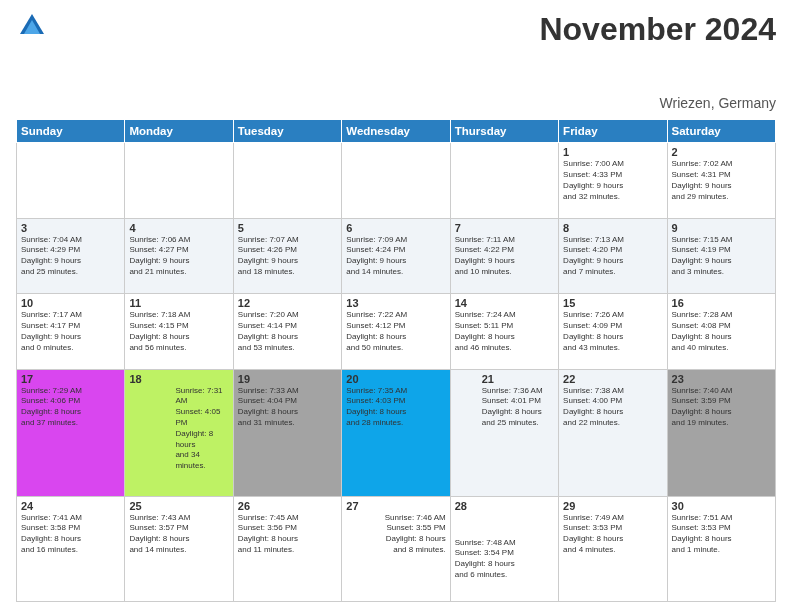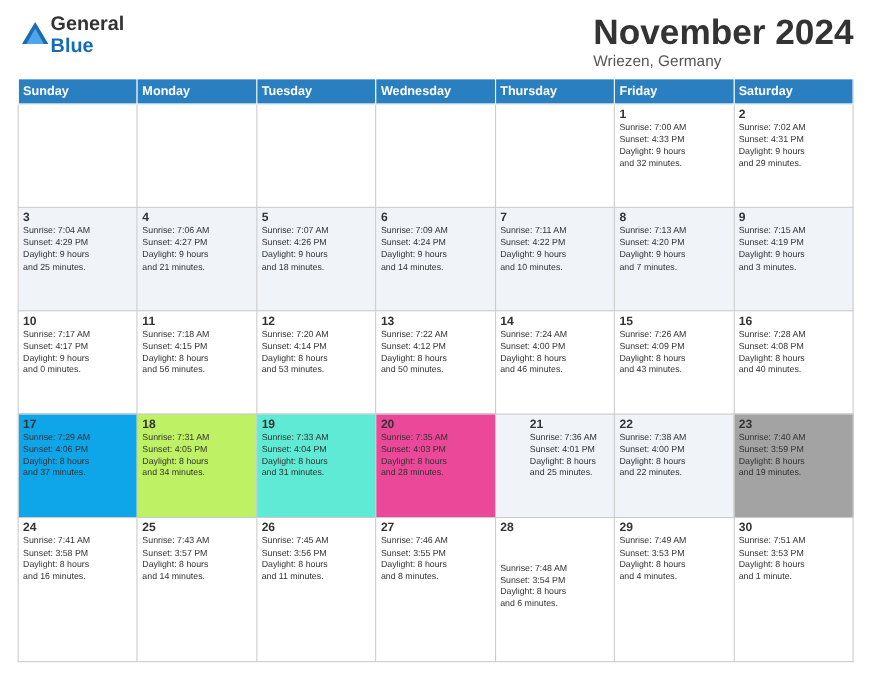--- a/index.html
+++ b/index.html
@@ -42,31 +42,32 @@
       font-size: 18px;
       font-weight: bold;
       color: #1a6bb5;
     }
     .logo-icon {
       width: 28px;
       height: 28px;
       margin-left: 2px;
     }
     .title-block {
-      text-align: left;
+      text-align: right;
     }
     .month-title {
       font-size: 32px;
       font-weight: bold;
       color: #333;
       line-height: 1.1;
     }
     .location {
       font-size: 14px;
       color: #555;
+      margin-top: 48px;
     }
     .calendar {
       flex: 1;
       border-collapse: collapse;
       width: 100%;
       table-layout: fixed;
     }
     .calendar th {
       background: #2a7fc1;
       color: #fff;
@@ -105,24 +106,20 @@
 </head>
 <body>
 
 <div class="page">
   <div class="header">
     <div class="logo">
       <svg class="logo-icon" viewBox="0 0 28 28" xmlns="http://www.w3.org/2000/svg">
         <polygon points="14,2 26,22 2,22" fill="#1a6bb5"></polygon>
         <polygon points="14,8 22,22 6,22" fill="#4da6e8"></polygon>
       </svg>
-      <div class="logo-text">
-        <span class="logo-general">General</span>
-        <span class="logo-blue">Blue</span>
-      </div>
     </div>
     <div class="title-block">
       <div class="month-title">November 2024</div>
       <div class="location">Wriezen, Germany</div>
     </div>
   </div>
 
   <table class="calendar">
     <thead>
       <tr>
@@ -233,62 +230,62 @@
           <td>
             <span class="day-num">13</span>
             <div class="day-info" style="white-space: pre-line;">Sunrise: 7:22 AM
 Sunset: 4:12 PM
 Daylight: 8 hours
 and 50 minutes.</div>
           </td>
           <td>
             <span class="day-num">14</span>
             <div class="day-info" style="white-space: pre-line;">Sunrise: 7:24 AM
-Sunset: 4:00 PM
+Sunset: 5:11 PM
 Daylight: 8 hours
 and 46 minutes.</div>
           </td>
           <td>
             <span class="day-num">15</span>
             <div class="day-info" style="white-space: pre-line;">Sunrise: 7:26 AM
 Sunset: 4:09 PM
 Daylight: 8 hours
 and 43 minutes.</div>
           </td>
           <td>
             <span class="day-num">16</span>
             <div class="day-info" style="white-space: pre-line;">Sunrise: 7:28 AM
 Sunset: 4:08 PM
 Daylight: 8 hours
 and 40 minutes.</div>
           </td>
         </tr>
         <tr>
-          <td style="background: #0ea5e9; margin-top: 24px;">
+          <td style="background: #d946ef; margin-top: 24px;">
             <span class="day-num">17</span>
             <div class="day-info" style="white-space: pre-line;">Sunrise: 7:29 AM
 Sunset: 4:06 PM
 Daylight: 8 hours
 and 37 minutes.</div>
           </td>
           <td style="background: #bef264;">
             <span class="day-num">18</span>
-            <div class="day-info" style="white-space: pre-line;">Sunrise: 7:31 AM
+            <div class="day-info" style="white-space: pre-line; margin-left: 46px;">Sunrise: 7:31 AM
 Sunset: 4:05 PM
 Daylight: 8 hours
 and 34 minutes.</div>
           </td>
-          <td style="background: #5eead4; margin-top: 44px;">
+          <td style="background: #a3a3a3; margin-top: 44px;">
             <span class="day-num">19</span>
             <div class="day-info" style="white-space: pre-line;">Sunrise: 7:33 AM
 Sunset: 4:04 PM
 Daylight: 8 hours
 and 31 minutes.</div>
           </td>
-          <td style="background: #ec4899;">
+          <td style="background: #0ea5e9;">
             <span class="day-num">20</span>
             <div class="day-info" style="white-space: pre-line;">Sunrise: 7:35 AM
 Sunset: 4:03 PM
 Daylight: 8 hours
 and 28 minutes.</div>
           </td>
           <td style="background: rgb(240, 244, 248); padding-left: 31px;">
             <span class="day-num">21</span>
             <div class="day-info" style="white-space: pre-line;">Sunrise: 7:36 AM
 Sunset: 4:01 PM
@@ -327,21 +324,21 @@
           </td>
           <td>
             <span class="day-num">26</span>
             <div class="day-info" style="white-space: pre-line;">Sunrise: 7:45 AM
 Sunset: 3:56 PM
 Daylight: 8 hours
 and 11 minutes.</div>
           </td>
           <td>
             <span class="day-num">27</span>
-            <div class="day-info" style="white-space: pre-line;">Sunrise: 7:46 AM
+            <div class="day-info" style="white-space: pre-line; text-align: right;">Sunrise: 7:46 AM
 Sunset: 3:55 PM
 Daylight: 8 hours
 and 8 minutes.</div>
           </td>
           <td>
             <span class="day-num">28</span>
             <div class="day-info" style="white-space: pre-line; margin-top: 26px;">Sunrise: 7:48 AM
 Sunset: 3:54 PM
 Daylight: 8 hours
 and 6 minutes.</div>

